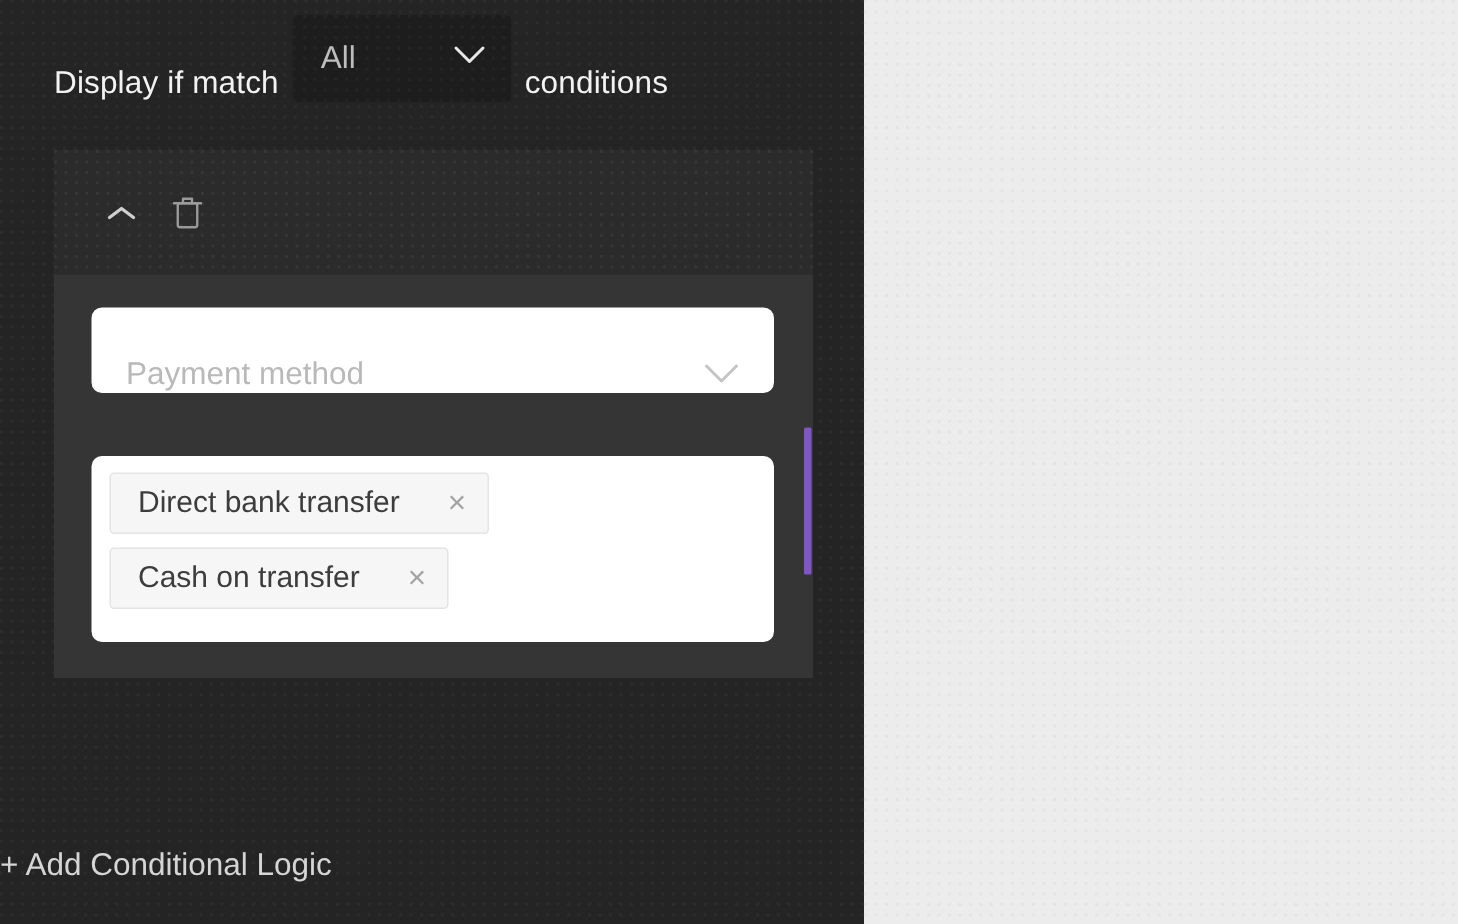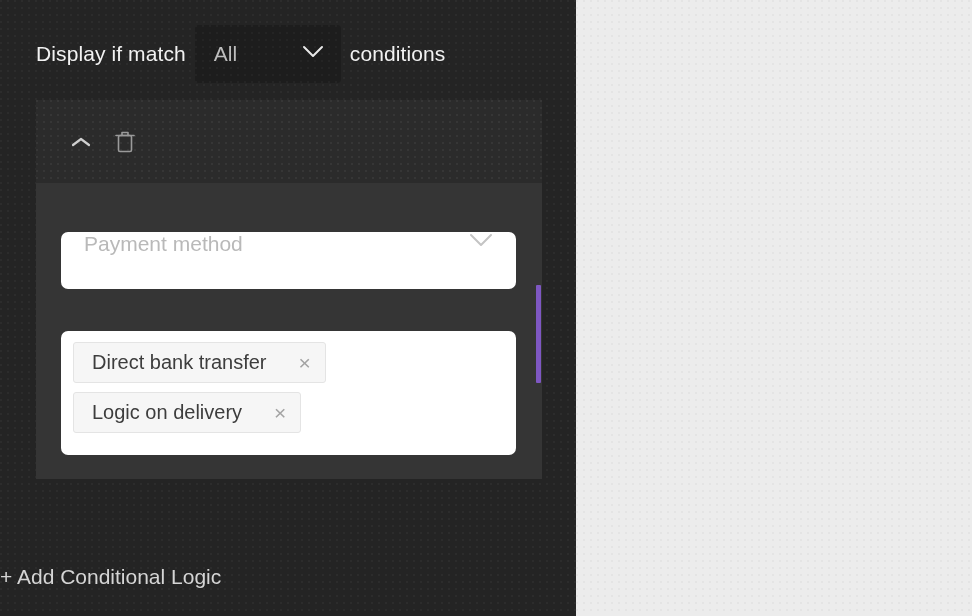--- a/index.html
+++ b/index.html
@@ -46,22 +46,21 @@
     overflow: hidden;
   }
 
   
   .match-row {
     position: absolute;
     left: 36px;
     top: 0px;
     height: 68px;
     display: flex;
-    align-items: center;
-    margin-top: 20px;
+    align-items: flex-end;
   }
   .match-label {
     color: #f2f2f2;
     font-size: 21px;
     letter-spacing: 0.1px;
     white-space: nowrap;
   }
   .match-select {
     margin-left: 9px;
     margin-right: 9px;
@@ -129,25 +128,24 @@
 
   .field {
     width: 455px;
     background: #ffffff;
     border-radius: 7px;
     box-sizing: border-box;
   }
   .field.select {
     height: 57px;
     display: flex;
-    align-items: flex-start;
+    align-items: flex-end;
     padding: 0 22px 0 23px;
     cursor: pointer;
     margin-bottom: 42px;
-    margin-top: 27px;
   }
   .field.select.second { margin-bottom: 41px; }
   .field-placeholder {
     flex: 1;
     color: #b9b9b9;
     font-size: 21px;
     white-space: nowrap;
   }
 
   .chips-box {
@@ -262,21 +260,21 @@
           </span>
         </div>
 
 
         <div class="field chips-box">
           <div class="chip">
             <span class="chip-label">Direct bank transfer</span>
             <span class="chip-x">×</span>
           </div>
           <div class="chip">
-            <span class="chip-label">Logic on delivery</span>
+            <span class="chip-label">Cash on transfer</span>
             <span class="chip-x">×</span>
           </div>
         </div>
 
       </div>
     </div>
 
     <div class="scroll-thumb"></div>
 
     <div class="add-logic">+ Add Conditional Logic</div>

